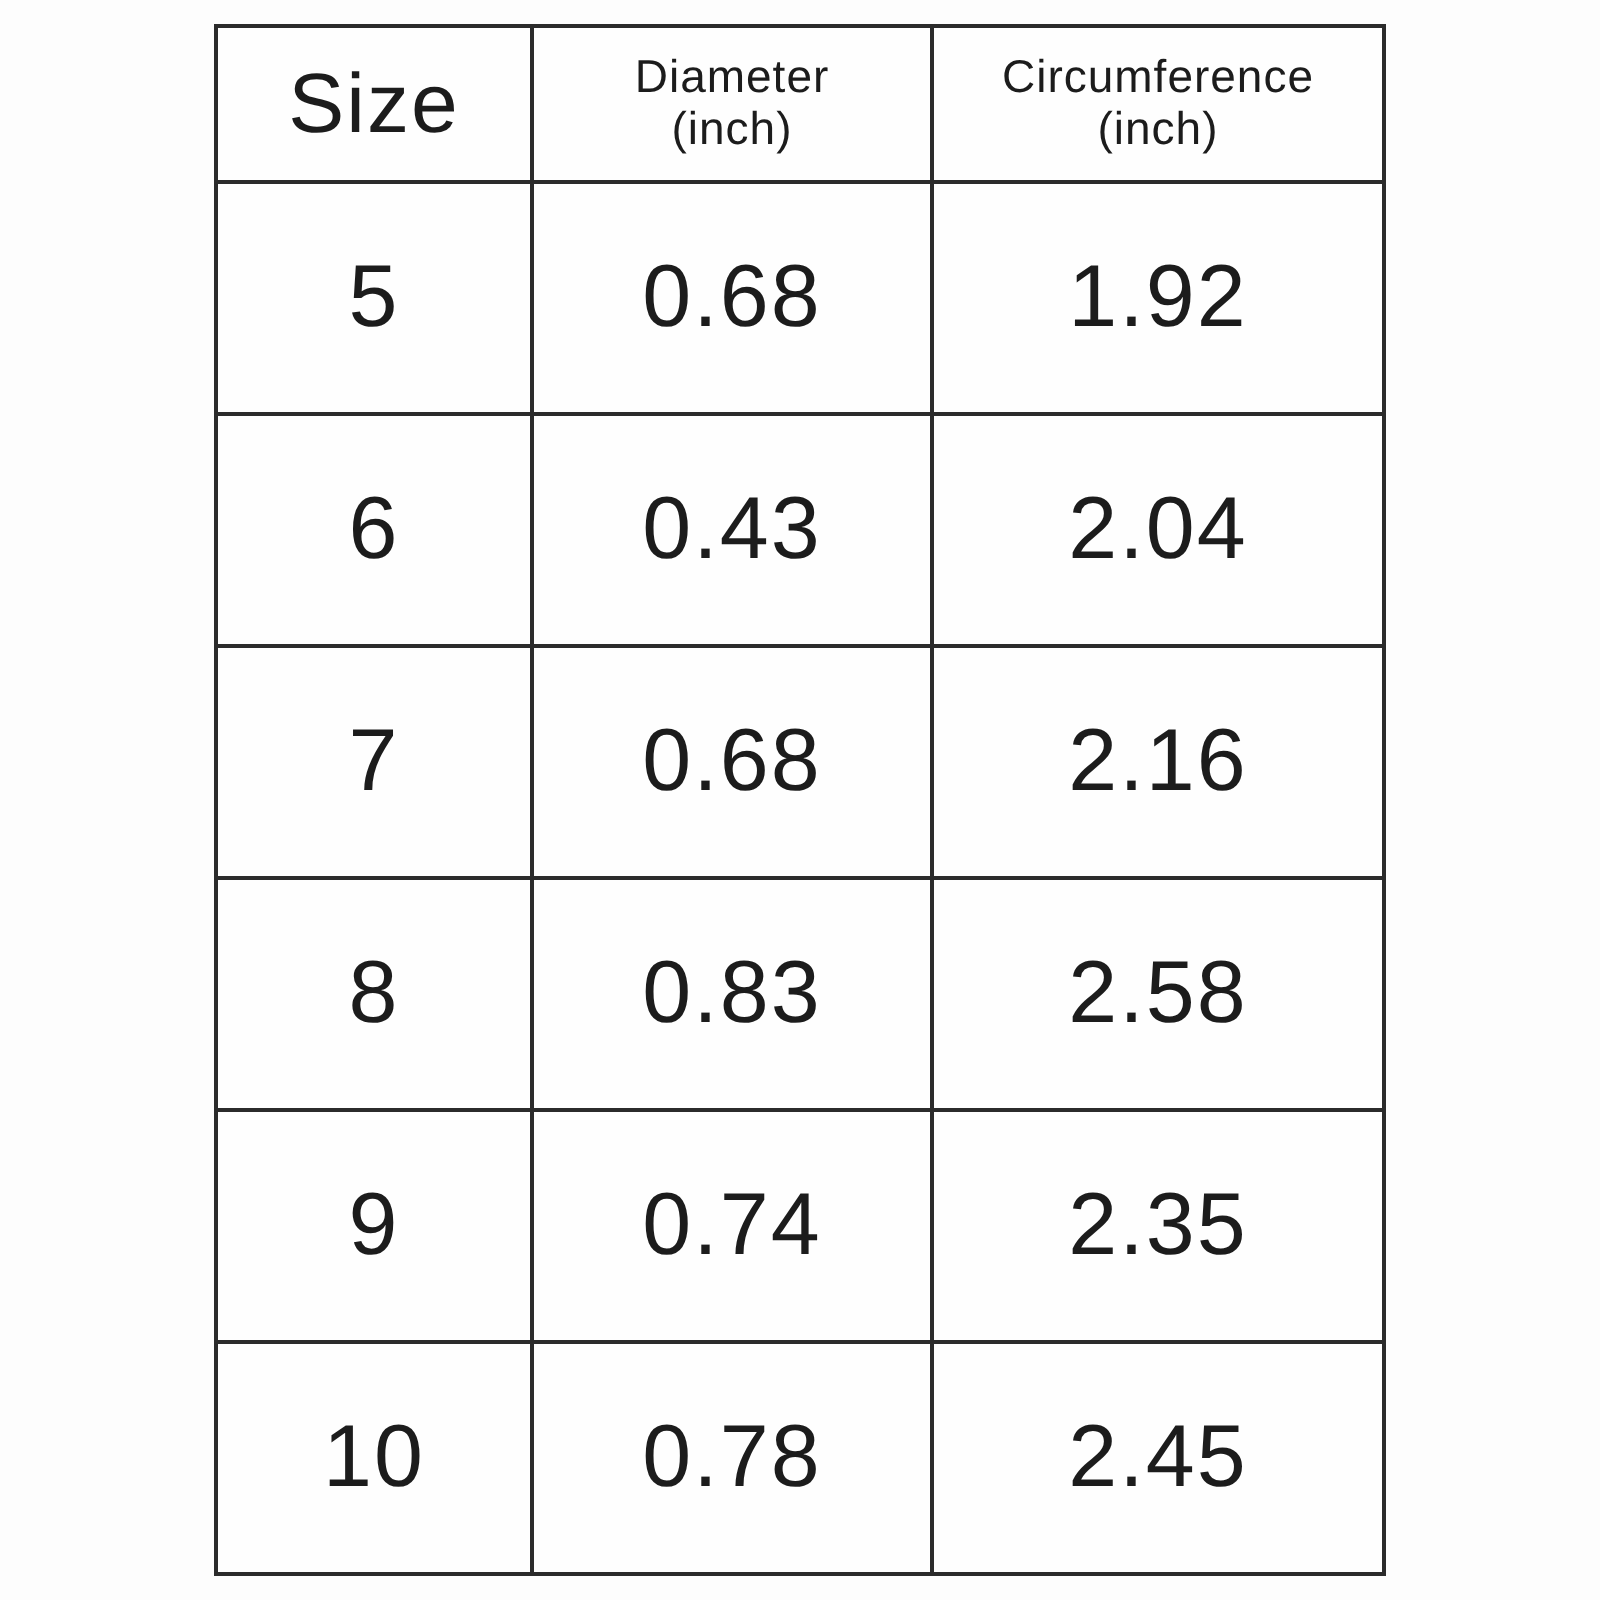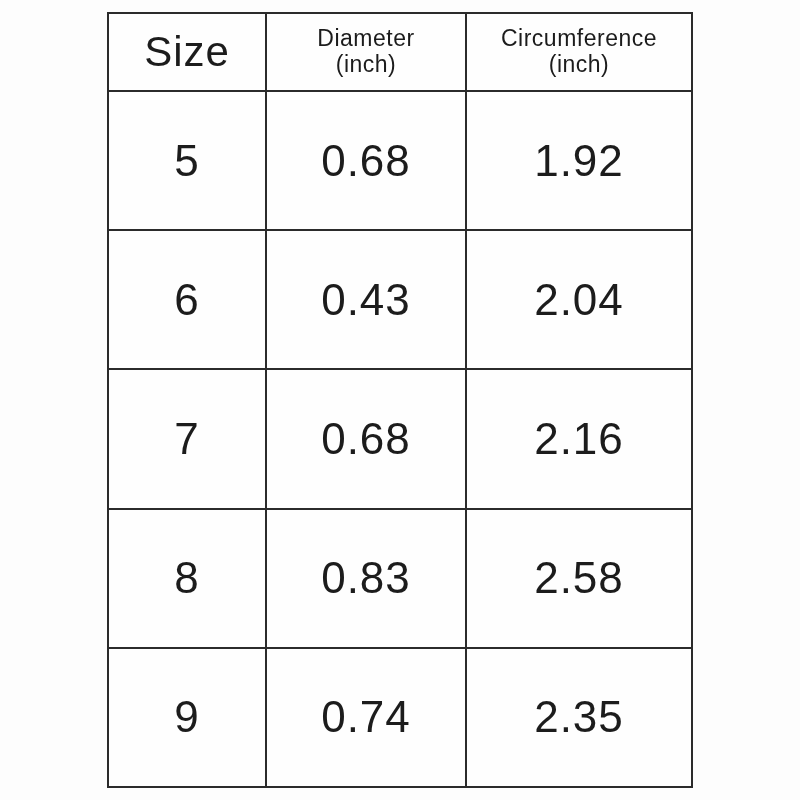--- a/index.html
+++ b/index.html
@@ -99,15 +99,20 @@
         <tr>
           <td>8</td>
           <td>0.83</td>
           <td>2.58</td>
         </tr>
         <tr>
           <td>9</td>
           <td>0.74</td>
           <td>2.35</td>
         </tr>
+        <tr>
+          <td>10</td>
+          <td>0.78</td>
+          <td>2.45</td>
+        </tr>
       </tbody>
   </table>
 </div>
 
 </body></html>

